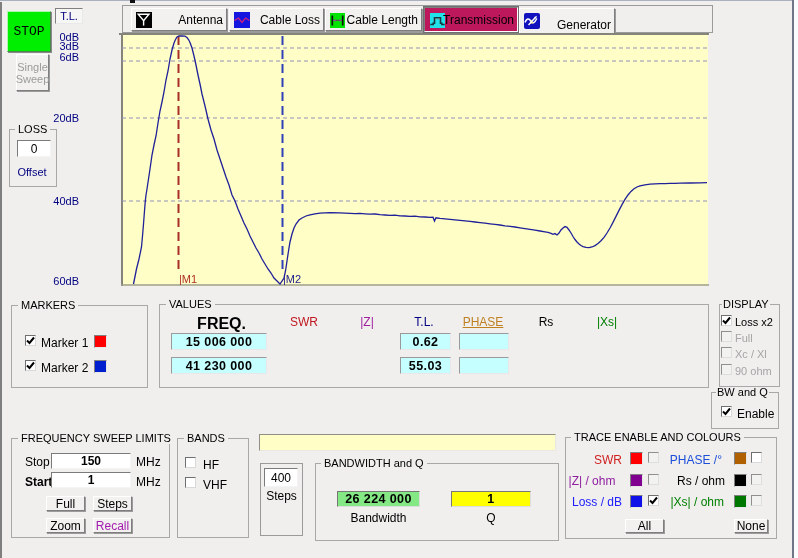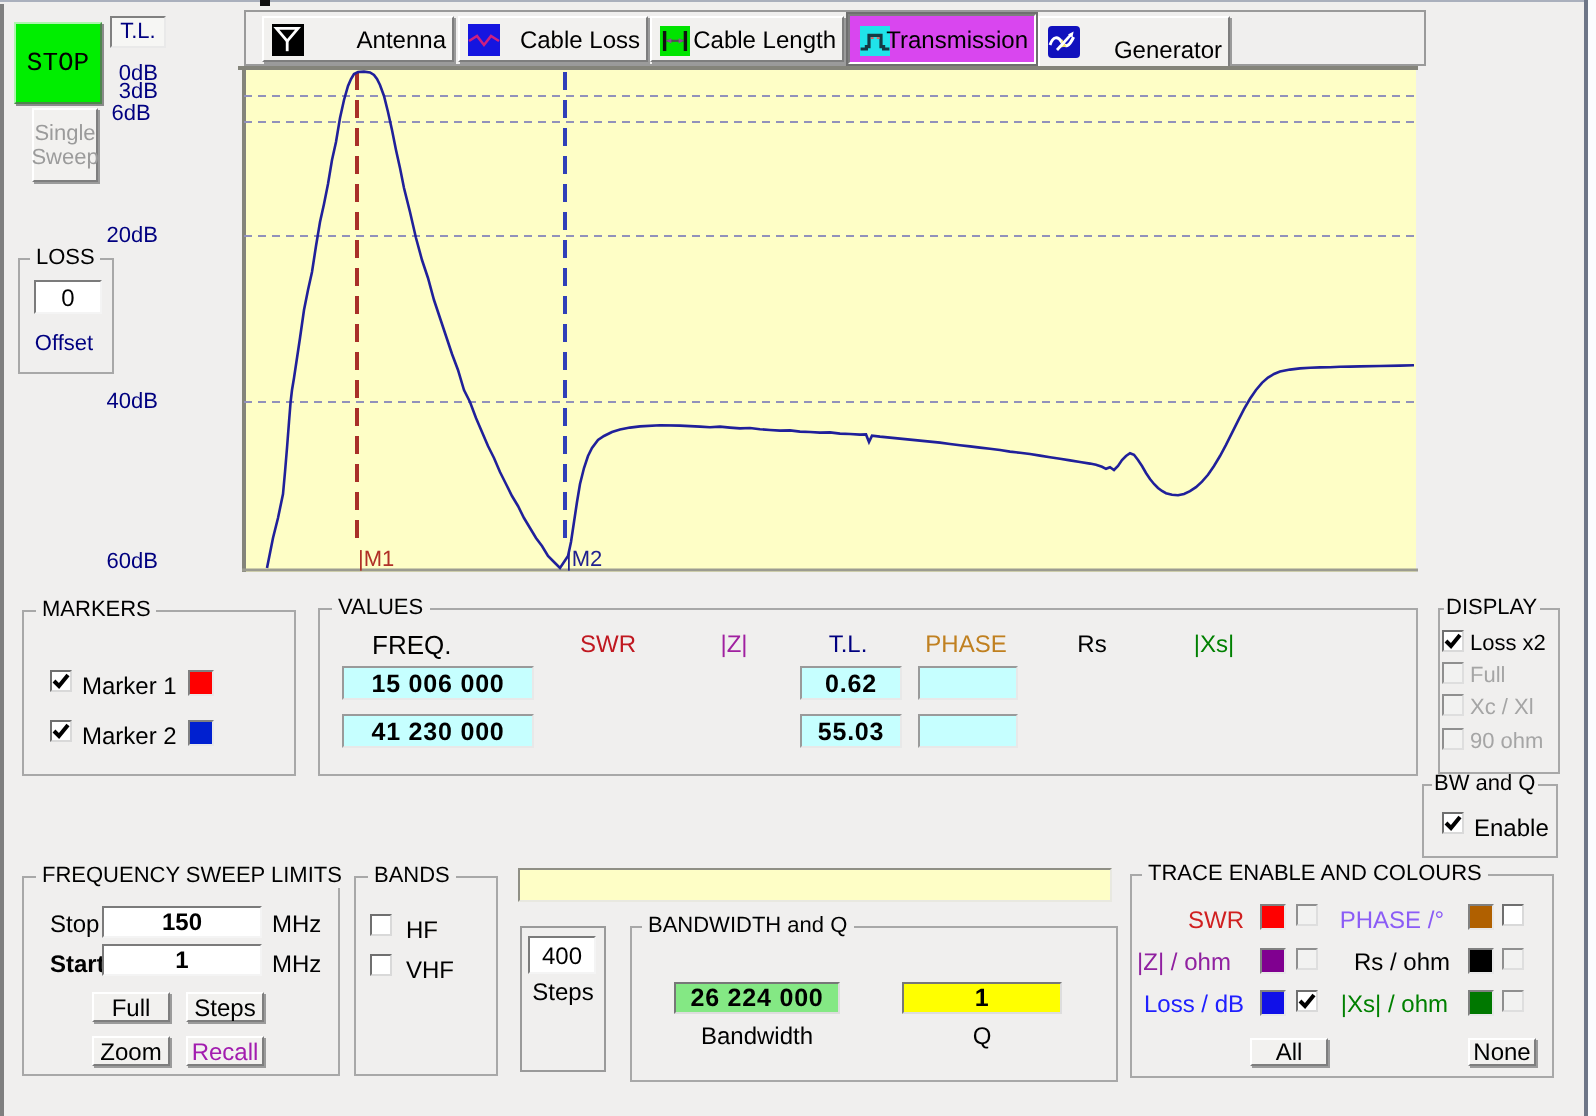--- a/index.html
+++ b/index.html
@@ -40,21 +40,21 @@
      font-family:'Liberation Mono',monospace;font-size:13px;">STOP</div>
 
 <div class="a ctr navy" style="left:55px;top:8px;width:28px;height:16px;background:#f6f6f4;
      border:1px solid;border-color:#808080 #e9e9e9 #e9e9e9 #808080;box-sizing:border-box;">T.L.</div>
 
 <div class="btn" style="left:16px;top:54px;width:33px;height:37px;color:#9b9b9b;font-size:11px;
      line-height:12px;text-align:center;white-space:normal;">Single<br>Sweep</div>
 
 <div class="lbl navy" style="left:20px;top:31px;width:59px;text-align:right;">0dB</div>
 <div class="lbl navy" style="left:20px;top:40px;width:59px;text-align:right;">3dB</div>
-<div class="lbl navy" style="left:36px;top:51px;width:59px;text-align:center;">6dB</div>
+<div class="lbl navy" style="left:20px;top:51px;width:59px;text-align:right;">6dB</div>
 <div class="lbl navy" style="left:20px;top:112px;width:59px;text-align:right;">20dB</div>
 <div class="lbl navy" style="left:20px;top:195px;width:59px;text-align:right;">40dB</div>
 <div class="lbl navy" style="left:20px;top:275px;width:59px;text-align:right;">60dB</div>
 
 <div class="g" style="left:9px;top:129px;width:46px;height:56px;"></div>
 <div class="gl" style="left:15px;top:124px;">LOSS</div>
 <div class="inp" style="left:17px;top:140px;width:34px;height:17px;font-size:12px;">0</div>
 <div class="lbl navy" style="left:9px;top:166px;width:46px;text-align:center;">Offset</div>
 
 <div class="a" style="left:122px;top:5px;width:591px;height:28px;border:1px solid #9a9a9a;box-sizing:border-box;background:#f0efee;"></div>
@@ -81,21 +81,21 @@
     <svg width="15" height="15" viewBox="0 0 15 15">
       <line x1="2.3" y1="2.5" x2="2.3" y2="12.5" stroke="#111" stroke-width="1.7"></line>
       <line x1="12.7" y1="2.5" x2="12.7" y2="12.5" stroke="#111" stroke-width="1.7"></line>
       <line x1="3.2" y1="7.4" x2="11.8" y2="7.4" stroke="#505050" stroke-width="1.1"></line>
       <path d="M3.2 7.4 l2.5 -1.3 v2.6 Z" fill="#904898"></path>
       <path d="M11.8 7.4 l-2.5 -1.3 v2.6 Z" fill="#904898"></path>
     </svg>
   </span>
   <span class="tbtxt">Cable Length</span>
 </div>
-<div class="btn" style="left:424px;top:7px;width:94px;height:25px;background:#d946ef;
+<div class="btn" style="left:424px;top:7px;width:94px;height:25px;background:#be185d;
      border-color:#7e7e7e #ffffff #ffffff #7e7e7e;box-shadow:0 0 0 1px #6f6f6f;">
   <span class="a" style="left:5px;top:5px;width:15px;height:15px;background:#20e4ea;">
     <svg width="15" height="15" viewBox="0 0 15 15">
       <path d="M0.3 11.5 L3.2 11.5 L3.2 10.3 L4.5 10.3 L4.5 4.7 L10.5 4.7 L10.5 10.3 L11.8 10.3 L11.8 11.5 L14.7 11.5" fill="none" stroke="#153a44" stroke-width="1.6"></path>
       <rect x="5.4" y="5.6" width="1.4" height="0.9" fill="#e06060"></rect>
       <rect x="8.4" y="5.6" width="1.4" height="0.9" fill="#e06060"></rect>
     </svg>
   </span>
   <span class="tbtxt">Transmission</span>
 </div>
@@ -163,25 +163,25 @@
 <div class="cb" style="left:25px;top:360px;">
   <svg width="9" height="9" style="position:absolute;left:0;top:0;">
       <path d="M1 4.5 L3.5 7 L8 1.5" stroke="#000" stroke-width="2" fill="none"></path>
     </svg>
 </div>
 <div class="lbl" style="left:41px;top:361px;font-size:12px;">Marker 2</div>
 <div class="sw" style="left:94px;top:360px;background:#0020d0;"></div>
 
 <div class="g" style="left:159px;top:304px;width:548px;height:82px;"></div>
 <div class="gl" style="left:166px;top:299px;">VALUES</div>
-<div class="lbl" style="left:186px;top:315px;width:60px;text-align:left;font-size:13px;">FREQ.</div>
+<div class="lbl" style="left:186px;top:315px;width:60px;text-align:right;font-size:16px;font-weight:bold;">FREQ.</div>
 <div class="lbl" style="left:274px;top:315px;width:60px;text-align:center;font-size:12px;color:#c01820;">SWR</div>
 <div class="lbl" style="left:337px;top:315px;width:60px;text-align:center;font-size:12px;color:#a020a0;">|Z|</div>
 <div class="lbl" style="left:394px;top:315px;width:60px;text-align:center;font-size:12px;color:#000080;">T.L.</div>
-<div class="lbl" style="left:453px;top:315px;width:60px;text-align:center;font-size:12px;color:#c08020;">PHASE</div>
+<div class="lbl" style="left:453px;top:315px;width:60px;text-align:center;font-size:12px;color:#c08020;text-decoration:underline;">PHASE</div>
 <div class="lbl" style="left:516px;top:315px;width:60px;text-align:center;font-size:12px;">Rs</div>
 <div class="lbl" style="left:577px;top:315px;width:60px;text-align:center;font-size:12px;color:#008000;">|Xs|</div>
 <div class="cyan" style="left:171px;top:333px;width:96px;height:17px;">15 006 000</div>
 <div class="cyan" style="left:171px;top:357px;width:96px;height:17px;">41 230 000</div>
 <div class="cyan" style="left:400px;top:333px;width:51px;height:17px;">0.62</div>
 <div class="cyan" style="left:400px;top:357px;width:51px;height:17px;">55.03</div>
 <div class="cyan" style="left:459px;top:333px;width:50px;height:17px;"></div>
 <div class="cyan" style="left:459px;top:357px;width:50px;height:17px;"></div>
 
 <div class="g" style="left:719px;top:304px;width:59px;height:81px;"></div>
@@ -241,21 +241,21 @@
 <div class="cyan" style="left:451px;top:491px;width:80px;height:16px;background:#ffff00;border-color:#777 #ddd #ddd #777;">1</div>
 <div class="lbl" style="left:337px;top:511px;width:83px;text-align:center;font-size:12px;">Bandwidth</div>
 <div class="lbl" style="left:451px;top:511px;width:80px;text-align:center;font-size:12px;">Q</div>
 
 <div class="g" style="left:565px;top:437px;width:210px;height:100px;"></div>
 <div class="gl" style="left:571px;top:432px;">TRACE ENABLE AND COLOURS</div>
 
 <div class="lbl" style="left:562px;top:453px;width:60px;text-align:right;font-size:12px;color:#d02020;">SWR</div>
 <div class="sw" style="left:630px;top:452px;background:#ff0000;"></div>
 <div class="cb cbd" style="left:648px;top:452px;"></div>
-<div class="lbl" style="left:652px;top:453px;width:70px;text-align:right;font-size:12px;color:#8b5cf6;">PHASE /°</div>
+<div class="lbl" style="left:652px;top:453px;width:70px;text-align:right;font-size:12px;color:#1d4ed8;">PHASE /°</div>
 <div class="sw" style="left:734px;top:452px;background:#b06000;"></div>
 <div class="cb" style="left:751px;top:452px;"></div>
 
 <div class="lbl" style="left:562px;top:474px;width:60px;text-align:center;font-size:12px;color:#9020a0;">|Z| / ohm</div>
 <div class="sw" style="left:630px;top:474px;background:#800090;"></div>
 <div class="cb cbd" style="left:648px;top:474px;"></div>
 <div class="lbl" style="left:652px;top:474px;width:73px;text-align:right;font-size:12px;">Rs / ohm</div>
 <div class="sw" style="left:734px;top:474px;background:#000000;"></div>
 <div class="cb cbd" style="left:751px;top:474px;"></div>
 

